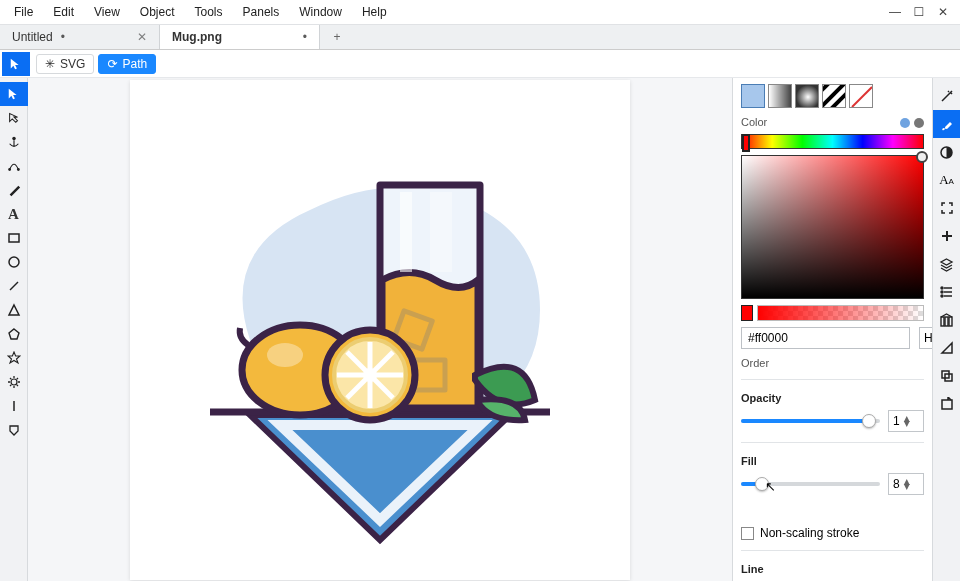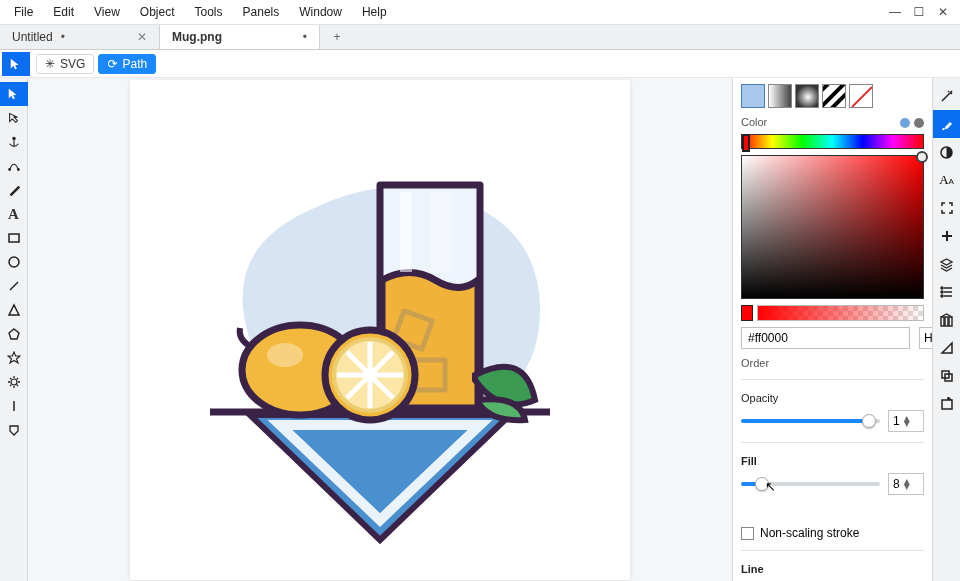--- a/index.html
+++ b/index.html
@@ -322,21 +322,21 @@
       <input value="#ff0000" style="">
       <div class="fmt">
           <span>Hex</span>
         </div>
 
     </div>
 
     <div class="lbl">Order</div>
 
     <hr class="sep">
-    <div class="lbl" style="color:#222;font-weight:normal">Opacity</div>
+    <div class="lbl" style="color:#222;font-weight:bold">Opacity</div>
     <div class="sliderrow">
       <div class="slider">
         <div class="fill" style="width:92%"></div>
         <div class="knob" style="left:calc(92% - 7px)"></div>
       </div>
       <div class="spin">
           <span>1</span>
           <div class="arrs">
             <span>▴</span>
             <span>▾</span>

